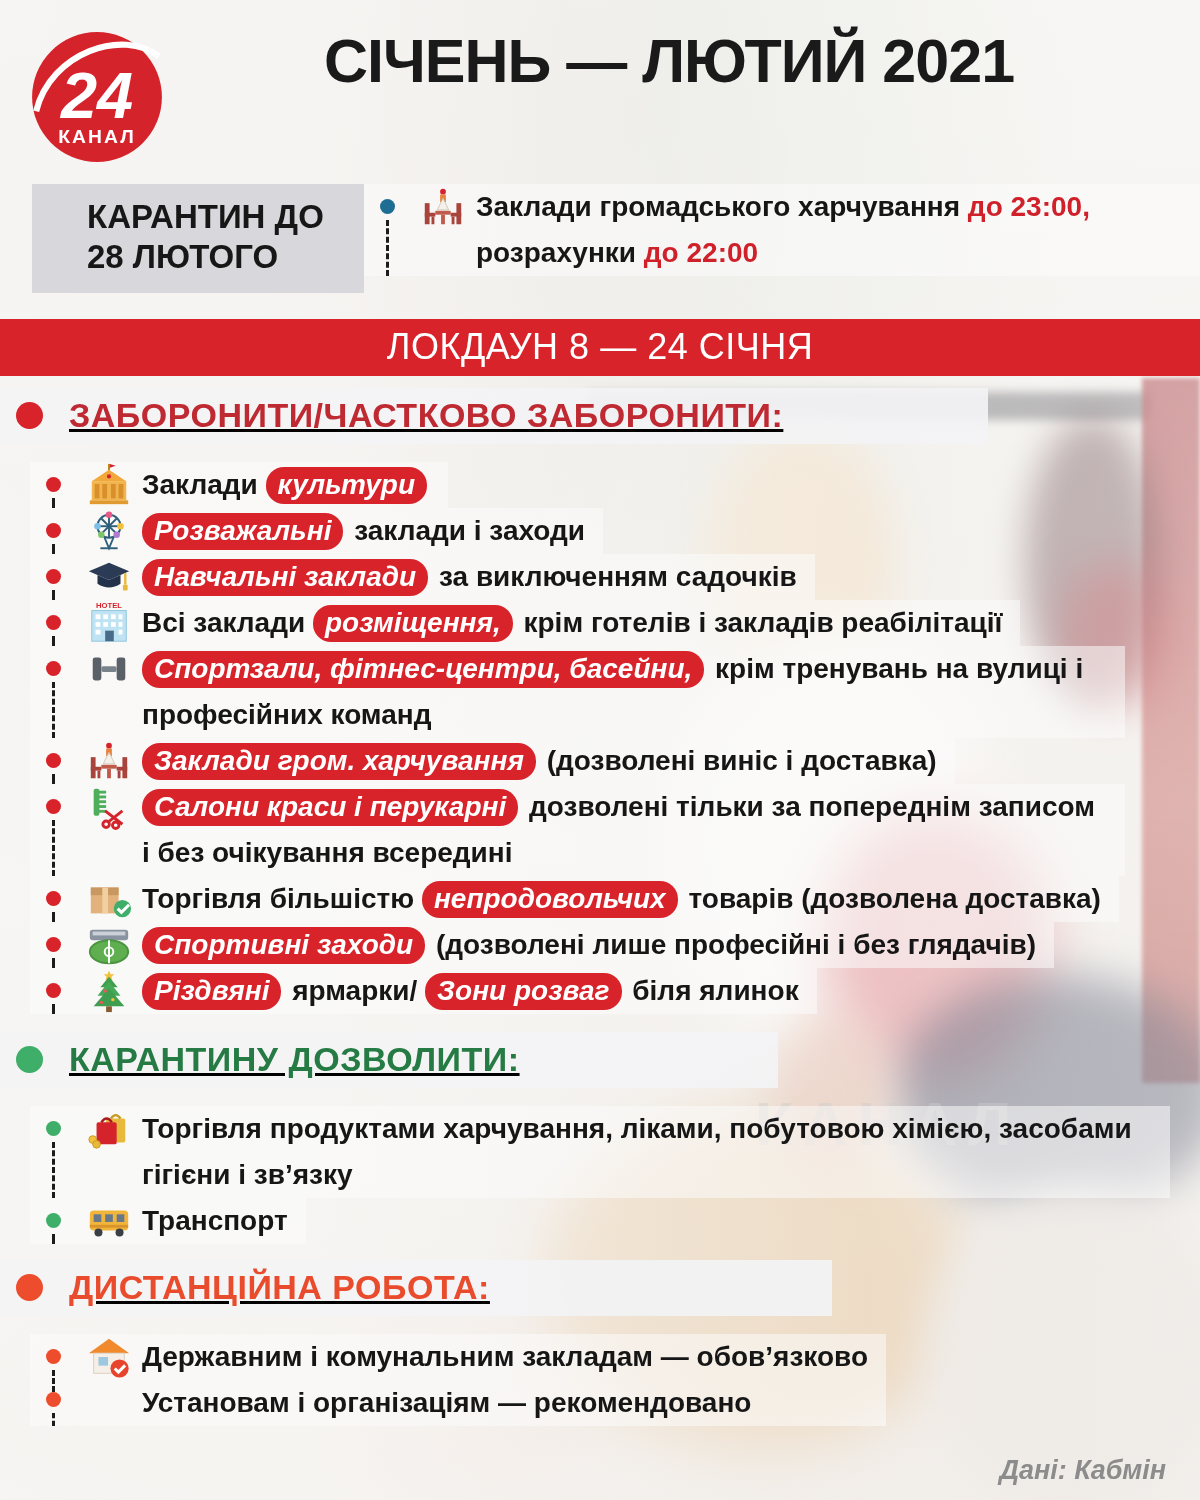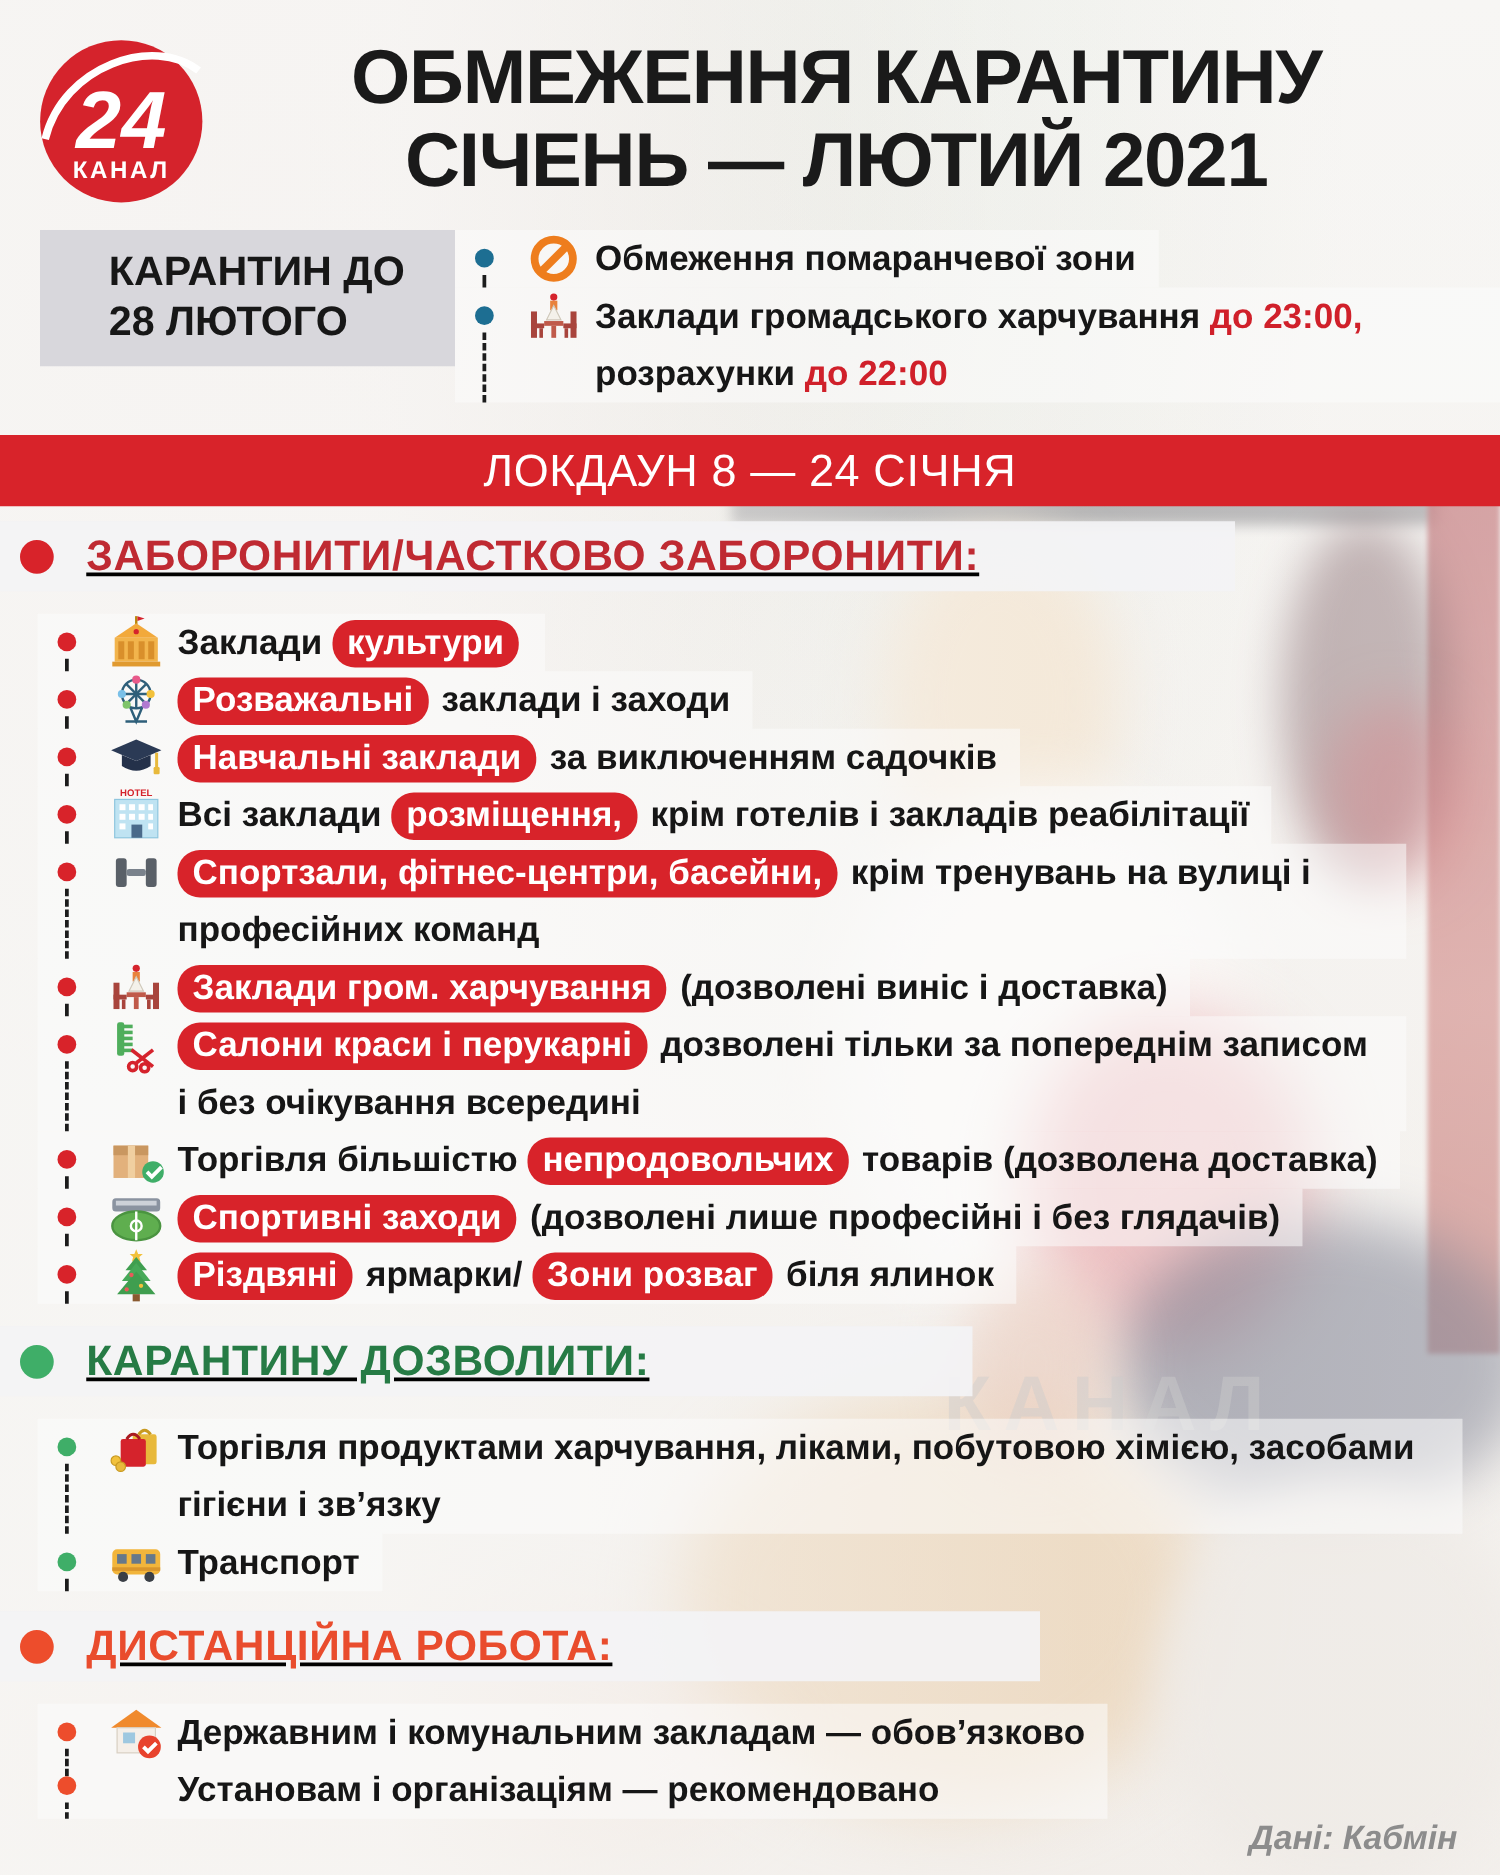--- a/index.html
+++ b/index.html
@@ -45,21 +45,21 @@
   .dash.short{flex:0 0 22px;}
   .teal .dot{background:#1d6e92;}
   .red .dot{background:#d8232a;}
   .green .dot{background:#3fae68;}
   .orange .dot{background:#ed4d2c;}
   .icon{flex:none;width:66px;height:46px;display:flex;align-items:center;justify-content:center;}
   .icon svg{width:46px;height:46px;}
   .content-cell{font-size:28px;font-weight:700;color:#161616;line-height:46px;max-width:1010px;}
   .txt{color:#161616;}
   .redtxt{color:#d0202a;margin-top:12px;}
-  .pill{background:#d8232a;color:#fff;border-radius:18px;padding:1px 12px 3px;display:inline-block;line-height:1.2;margin:0 3px 0 0;}
+  .pill{background:#d8232a;color:#fff;border-radius:18px;padding:1px 12px 3px;display:inline-block;line-height:1.2;margin:0 3px 0 0;font-style:italic;}
   .line{display:block;}
   
   .notes .row:nth-child(2) .content-cell{max-width:755px;}
   #list-prohibit .row:nth-child(5) .content-cell{max-width:965px;}
   #list-prohibit .row:nth-child(7) .content-cell{max-width:965px;}
   #list-prohibit .row .content-cell{min-width:0;}
   #list-prohibit .row:nth-child(9) .content-cell,
   #list-prohibit .row:nth-child(4) .content-cell{max-width:1125px;}
   
   .banner{margin-top:26px;height:57px;background:#d8232a;color:#fff;display:flex;align-items:center;justify-content:center;font-size:36px;font-weight:400;letter-spacing:.5px;}
@@ -102,44 +102,30 @@
 
   <div class="content">
     <div class="header">
       <svg class="logo" viewBox="0 0 140 140">
         <circle cx="70" cy="72" r="64" fill="#d5232c"></circle>
         <path d="M10 86 C 24 28, 96 4, 131 32" stroke="#fff" stroke-width="6" fill="none"></path>
         <text x="70" y="93" font-size="64" font-style="italic" font-weight="bold" fill="#ffffff" text-anchor="middle">24</text>
         <text x="70" y="117" font-size="19" font-weight="bold" fill="#ffffff" text-anchor="middle" letter-spacing="2">КАНАЛ</text>
       </svg>
       <div class="titles">
-        <div class="title-line">ОБМЕЖЕННЯ КАРАНТИНУ</div>
         <div class="title-line">СІЧЕНЬ — ЛЮТИЙ 2021</div>
       </div>
     </div>
 
     <div class="toprow">
       <div class="qbox">
         <div class="ql">КАРАНТИН ДО</div>
         <div class="ql">28 ЛЮТОГО</div>
       </div>
       <div class="notes list" id="list-top">
-          <div class="row teal">
-            <div class="rail">
-              <span class="dot"></span>
-              <span class="dash"></span>
-            </div>
-            <span class="icon">
-              <svg viewBox="0 0 48 48">
-                <circle cx="24" cy="24" r="16" fill="none" stroke="#ee7d1d" stroke-width="6.5"></circle>
-                <rect x="7" y="21" width="34" height="6.5" fill="#ee7d1d" transform="rotate(-45 24 24)"></rect>
-              </svg>
-            </span>
-            <div class="content-cell"><span class="txt">Обмеження помаранчевої зони</span></div>
-          </div>
           <div class="row teal">
             <div class="rail">
               <span class="dot"></span>
               <span class="dash"></span>
             </div>
             <span class="icon">
               <svg viewBox="0 0 48 48">
                 <circle cx="24" cy="8" r="3" fill="#d5232c"></circle>
                 <rect x="21" y="11" width="6" height="8" fill="#e8823c"></rect>
                 <polygon points="24,15 18,27 30,27" fill="#f4f1ea" stroke="#cfc8ba"></polygon>

